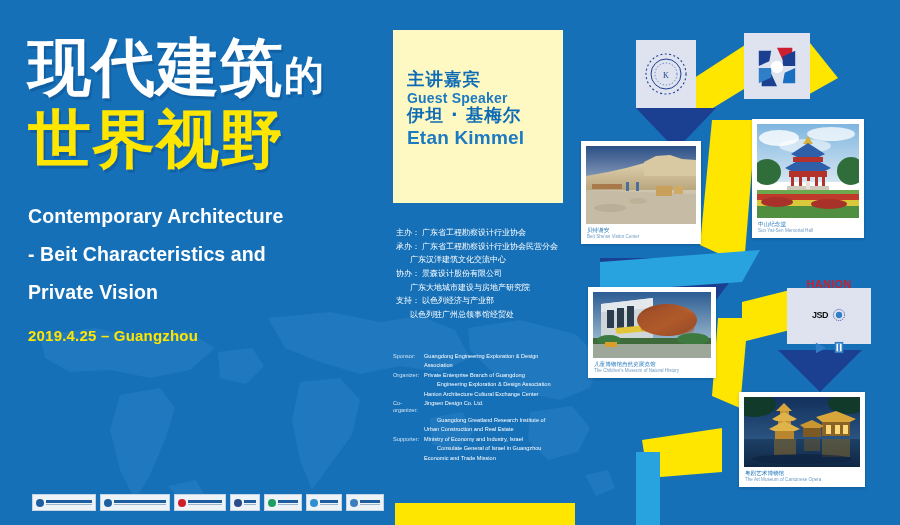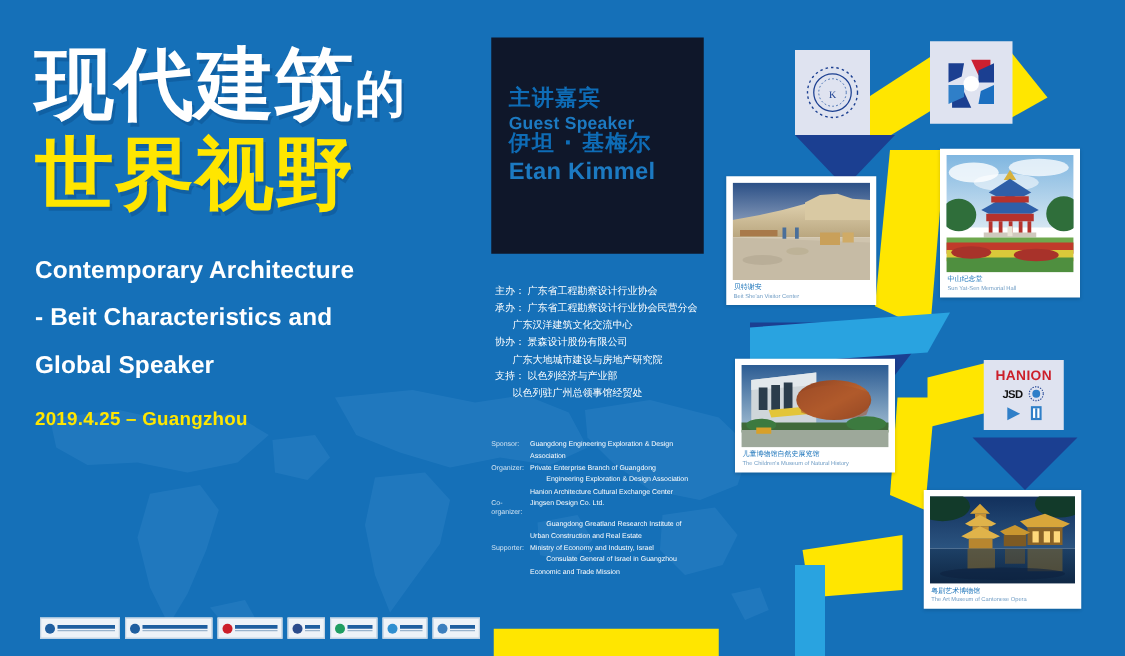--- a/index.html
+++ b/index.html
@@ -33,21 +33,21 @@
     color:#ffffff;font-size:19.5px;font-weight:bold;line-height:1.95;
     margin-top:26px;letter-spacing:.1px;
   }
   .date-line{
     color:#ffe600;font-size:15px;font-weight:bold;margin-top:16px;letter-spacing:.2px;
   }
 
   
   .speaker-panel{
     position:absolute;left:393px;top:30px;width:170px;height:173px;
-    background:#0f172a;
+    background:#fef9c3;
   }
   .speaker-inner{padding:40px 0 0 14px;}
   .sp-cn{
     font-family:"DejaVu Sans","Liberation Sans",sans-serif;
     color:#0e6cb6;font-weight:bold;font-size:17.5px;letter-spacing:1px;line-height:1.1;
   }
   .sp-en{color:#1c7ac2;font-weight:bold;font-size:14px;letter-spacing:.2px;margin-top:1px;}
   .sp-name-cn{
     font-family:"DejaVu Sans","Liberation Sans",sans-serif;
     color:#0e6cb6;font-weight:bold;font-size:17.5px;letter-spacing:1px;line-height:1.1;
@@ -148,21 +148,21 @@
 
   <div class="title-zone">
     <div class="cn-line cn1">
       <span>现代建筑</span><span class="cn-small">的</span>
     </div>
     <div class="cn-line cn3">世界视野</div>
 
     <div class="en-title">
       <div>Contemporary Architecture</div>
       <div>- Beit Characteristics and</div>
-      <div>Global Speaker</div>
+      <div>Private Vision</div>
     </div>
     <div class="date-line">2019.4.25 – Guangzhou</div>
   </div>
 
   <div class="speaker-panel">
     <div class="speaker-inner">
       <div class="sp-cn">主讲嘉宾</div>
       <div class="sp-en">Guest Speaker</div>
       <div class="sp-name-cn">伊坦 · 基梅尔</div>
       <div class="sp-name-en">Etan Kimmel</div>
@@ -251,21 +251,21 @@
       <path d="M24 5 L40 5 L40 18 L30 18 Z" fill="#cc2030"></path>
       <path d="M43 8 L43 24 L30 24 L30 14 Z" fill="#1b3f91"></path>
       <path d="M43 26 L43 42 L30 42 L32 31 Z" fill="#1b6fc0"></path>
       <path d="M24 45 L8 45 L8 32 L18 32 Z" fill="#1b3f91"></path>
       <path d="M5 42 L5 26 L18 26 L18 36 Z" fill="#2f7fc8"></path>
       <path d="M5 24 L5 8 L18 8 L16 19 Z" fill="#1b3f91"></path>
       <circle cx="24" cy="25" r="6.5" fill="#ffffff"></circle>
     </svg>
   </div>
 
-  <div class="logo-tile" style="left:787px;top:288px;width:64px;height:56px;flex-direction:column;gap:1px;">
+  <div class="logo-tile" style="left:787px;top:288px;width:84px;height:56px;flex-direction:column;gap:18px;">
     <div style="color:#cc1f2a;font-weight:bold;font-size:11px;letter-spacing:.3px;">HANION</div>
     <div style="display:flex;align-items:center;gap:4px;">
       <div style="color:#111;font-weight:bold;font-size:9px;letter-spacing:-.5px;">JSD</div>
       <svg width="14" height="14" viewBox="0 0 20 20">
         <circle cx="10" cy="10" r="8" fill="none" stroke="#1b3f91" stroke-width="1.2" stroke-dasharray="1.6 1.4"></circle>
         <circle cx="10" cy="10" r="4.5" fill="#2f7fc8"></circle>
       </svg>
     </div>
     <div style="display:flex;align-items:center;gap:5px;margin-top:1px;">
       <svg width="14" height="12" viewBox="0 0 16 14">

